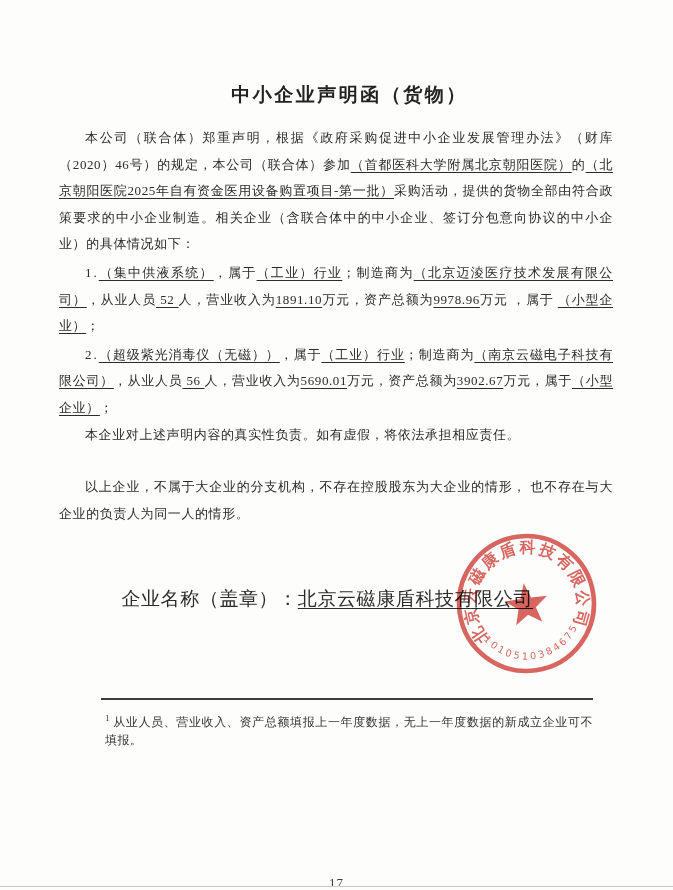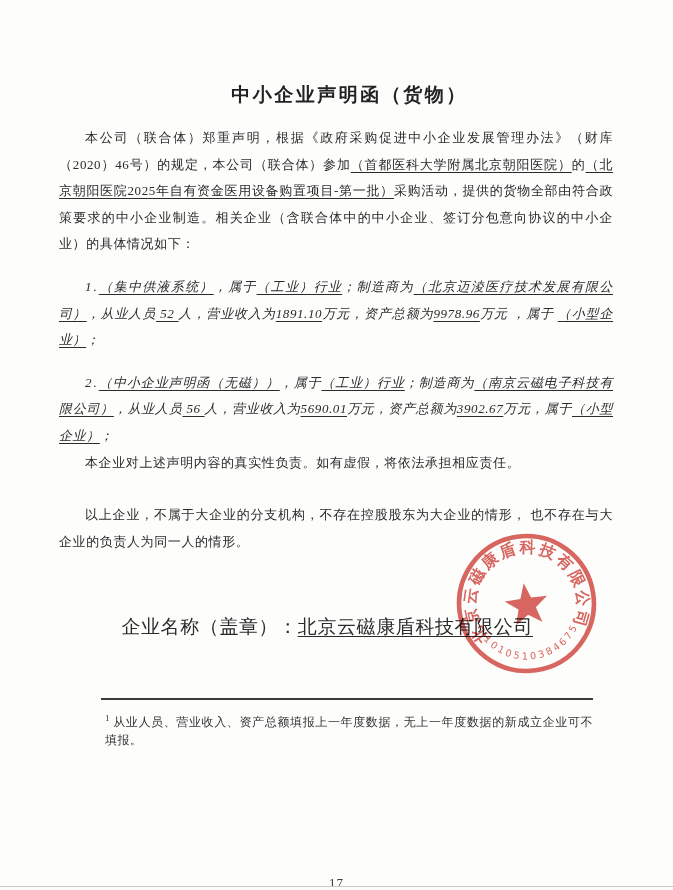--- a/index.html
+++ b/index.html
@@ -26,21 +26,21 @@
     color: #222;
     padding-left: 26px;
   }
   .content { padding: 0 60px 0 59px; }
   .para {
     margin: 0;
     text-align: justify;
     text-indent: 2em;
   }
   .p1 { margin-top: 17px; }
-  .item { margin-top: 16px; font-style: italic; }
+  .item { margin-top: 2px; }
   .p-close { margin-top: 26px; }
   .u {
     text-decoration: underline;
     text-underline-offset: 3px;
     text-decoration-thickness: 1px;
   }
   .num { letter-spacing: 2px; }
   .signature {
     margin-top: 58px;
     text-align: right;
@@ -99,21 +99,21 @@
 <div class="page">
 
   <h1 class="doc-title">中小企业声明函（货物）</h1>
 
   <div class="content">
 
     <p class="para p1"><span>本公司（联合体）郑重声明，根据《政府采购促进中小企业发展管理办法》（财库（2020）46号）的规定，本公司（联合体）参加</span><span class="u">（首都医科大学附属北京朝阳医院）</span><span>的</span><span class="u">（北京朝阳医院2025年自有资金医用设备购置项目-第一批）</span><span>采购活动，提供的货物全部由符合政策要求的中小企业制造。相关企业（含联合体中的中小企业、签订分包意向协议的中小企业）的具体情况如下：</span></p>
 
     <p class="para item"><span class="num">1.</span><span class="u">（集中供液系统）</span><span>，属于</span><span class="u">（工业）行业</span><span>；制造商为</span><span class="u">（北京迈淩医疗技术发展有限公司）</span><span>，从业人员</span><span class="u"> 52 </span><span>人，营业收入为</span><span class="u">1891.10</span><span>万元，资产总额为</span><span class="u">9978.96</span><span>万元 ，属于 </span><span class="u">（小型企业）</span><span>；</span></p>
 
-    <p class="para item"><span class="num">2.</span><span class="u">（中小企业声明函（无磁））</span><span>，属于</span><span class="u">（工业）行业</span><span>；制造商为</span><span class="u">（南京云磁电子科技有限公司）</span><span>，从业人员</span><span class="u"> 56 </span><span>人，营业收入为</span><span class="u">5690.01</span><span>万元，资产总额为</span><span class="u">3902.67</span><span>万元，属于</span><span class="u">（小型企业）</span><span>；</span></p>
+    <p class="para item"><span class="num">2.</span><span class="u">（超级紫光消毒仪（无磁））</span><span>，属于</span><span class="u">（工业）行业</span><span>；制造商为</span><span class="u">（南京云磁电子科技有限公司）</span><span>，从业人员</span><span class="u"> 56 </span><span>人，营业收入为</span><span class="u">5690.01</span><span>万元，资产总额为</span><span class="u">3902.67</span><span>万元，属于</span><span class="u">（小型企业）</span><span>；</span></p>
 
     <p class="para">本企业对上述声明内容的真实性负责。如有虚假，将依法承担相应责任。</p>
 
     <p class="para p-close">以上企业，不属于大企业的分支机构，不存在控股股东为大企业的情形，  也不存在与大企业的负责人为同一人的情形。</p>
 
     <div class="signature">
       <div class="sig-line"><span>企业名称（盖章）：</span><span class="u">北京云磁康盾科技有限公司</span></div>
     </div>
 
   </div>

